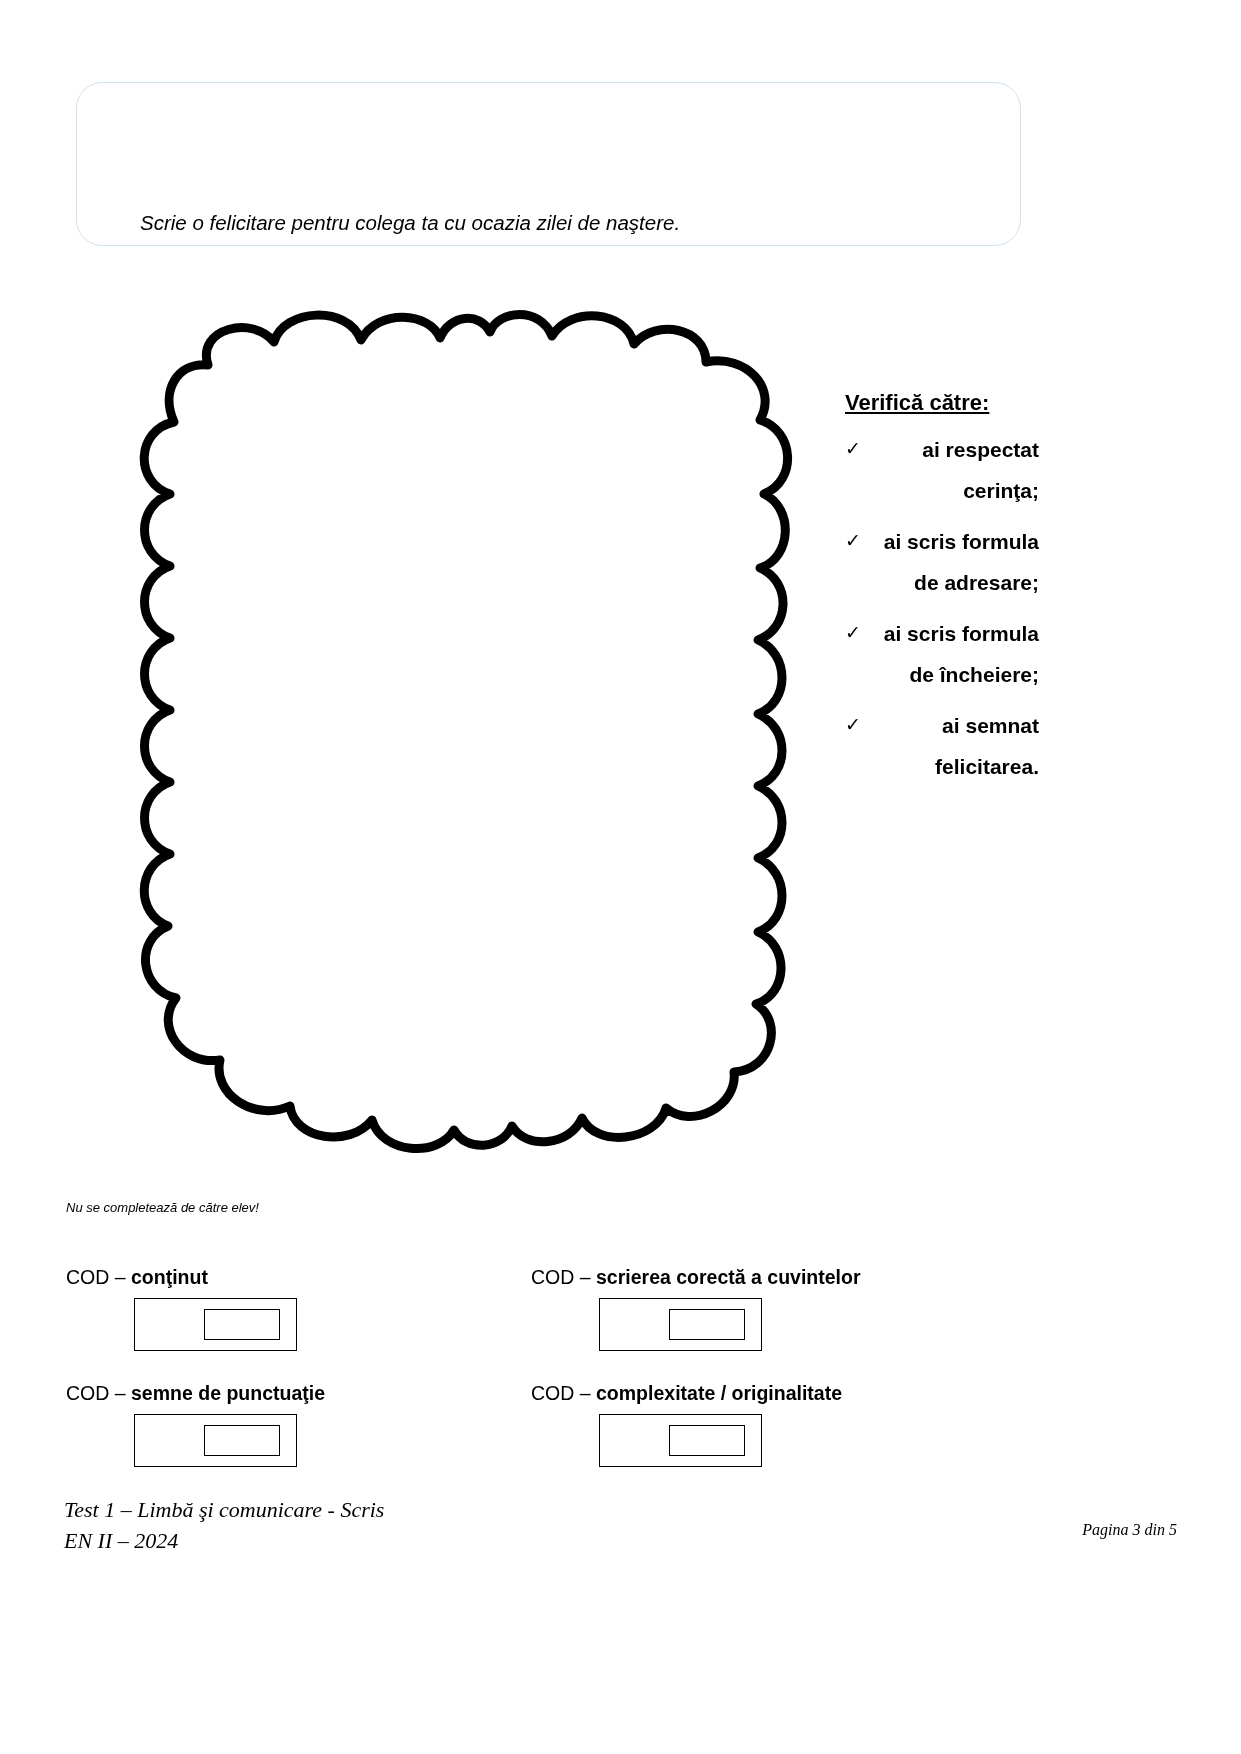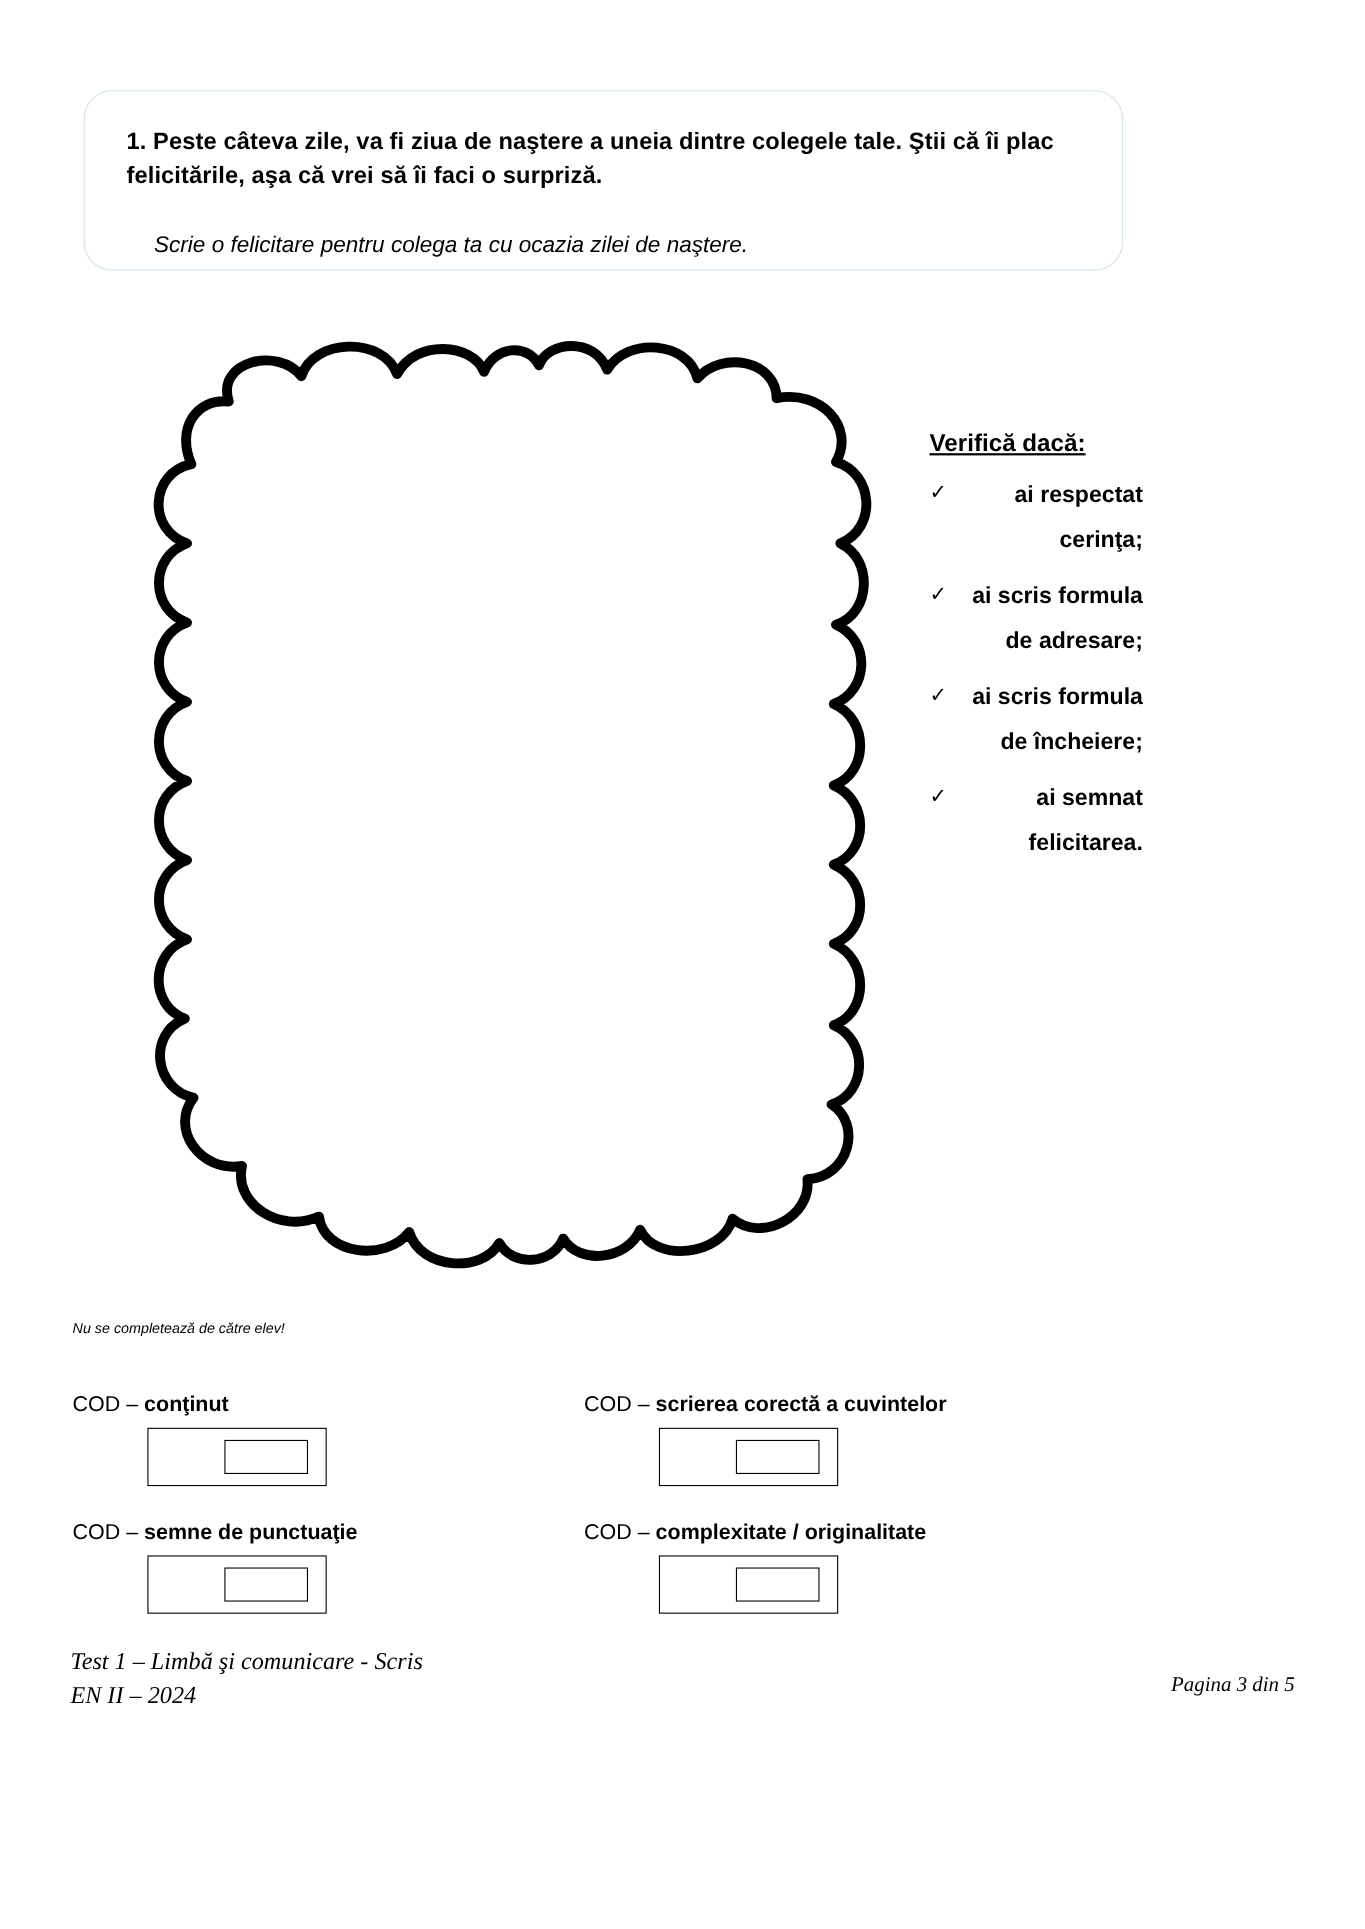--- a/index.html
+++ b/index.html
@@ -151,31 +151,30 @@
     font-style: italic;
     font-size: 22px;
     line-height: 1.42;
   }
   .footer-right {
     position: absolute;
     right: 64px;
     top: 1521px;
     font-family: "Liberation Serif", serif;
     font-style: italic;
-    font-size: 19px;
+    font-size: 16px;
     text-align: right;
   }
 </style>
 </head>
 <body>
 
 <div class="page">
 
   <div class="task-box"></div>
-  <div class="task-text">1. Peste câteva zile, va fi ziua de naştere a uneia dintre colegele tale. Ştii că îi plac felicitările, aşa că vrei să îi faci o surpriză.</div>
   <div class="task-sub">Scrie o felicitare pentru colega ta cu ocazia zilei de naştere.</div>
 
   <div class="cloud-wrap">
     <svg viewBox="0 0 720 845" xmlns="http://www.w3.org/2000/svg" aria-hidden="true">
       <path fill="none" stroke="#000000" stroke-width="9" stroke-linecap="round" stroke-linejoin="round" d="M 130 55
            C 118 18, 175 5, 196 32
            C 206 -2, 270 -5, 283 30
            C 300 -2, 352 2, 362 28
            C 372 4, 402 2, 412 22
            C 420 0, 462 -4, 474 26
@@ -205,21 +204,21 @@
            C 58 460, 58 412, 92 400
            C 58 388, 58 340, 92 328
            C 58 316, 58 268, 92 256
            C 58 244, 58 196, 92 184
            C 56 172, 58 120, 96 112
            C 82 80, 100 52, 130 55 Z"></path>
     </svg>
   </div>
 
   <div class="checklist">
-    <div class="checklist-title">Verifică dacă:</div>
+    <div class="checklist-title">Verifică către:</div>
 
     <div class="check-item">
       <span class="check-mark">✓</span>
       <span class="check-label">ai respectat cerinţa;</span>
     </div>
     <div class="check-item">
       <span class="check-mark">✓</span>
       <span class="check-label">ai scris formula de adresare;</span>
     </div>
     <div class="check-item">

